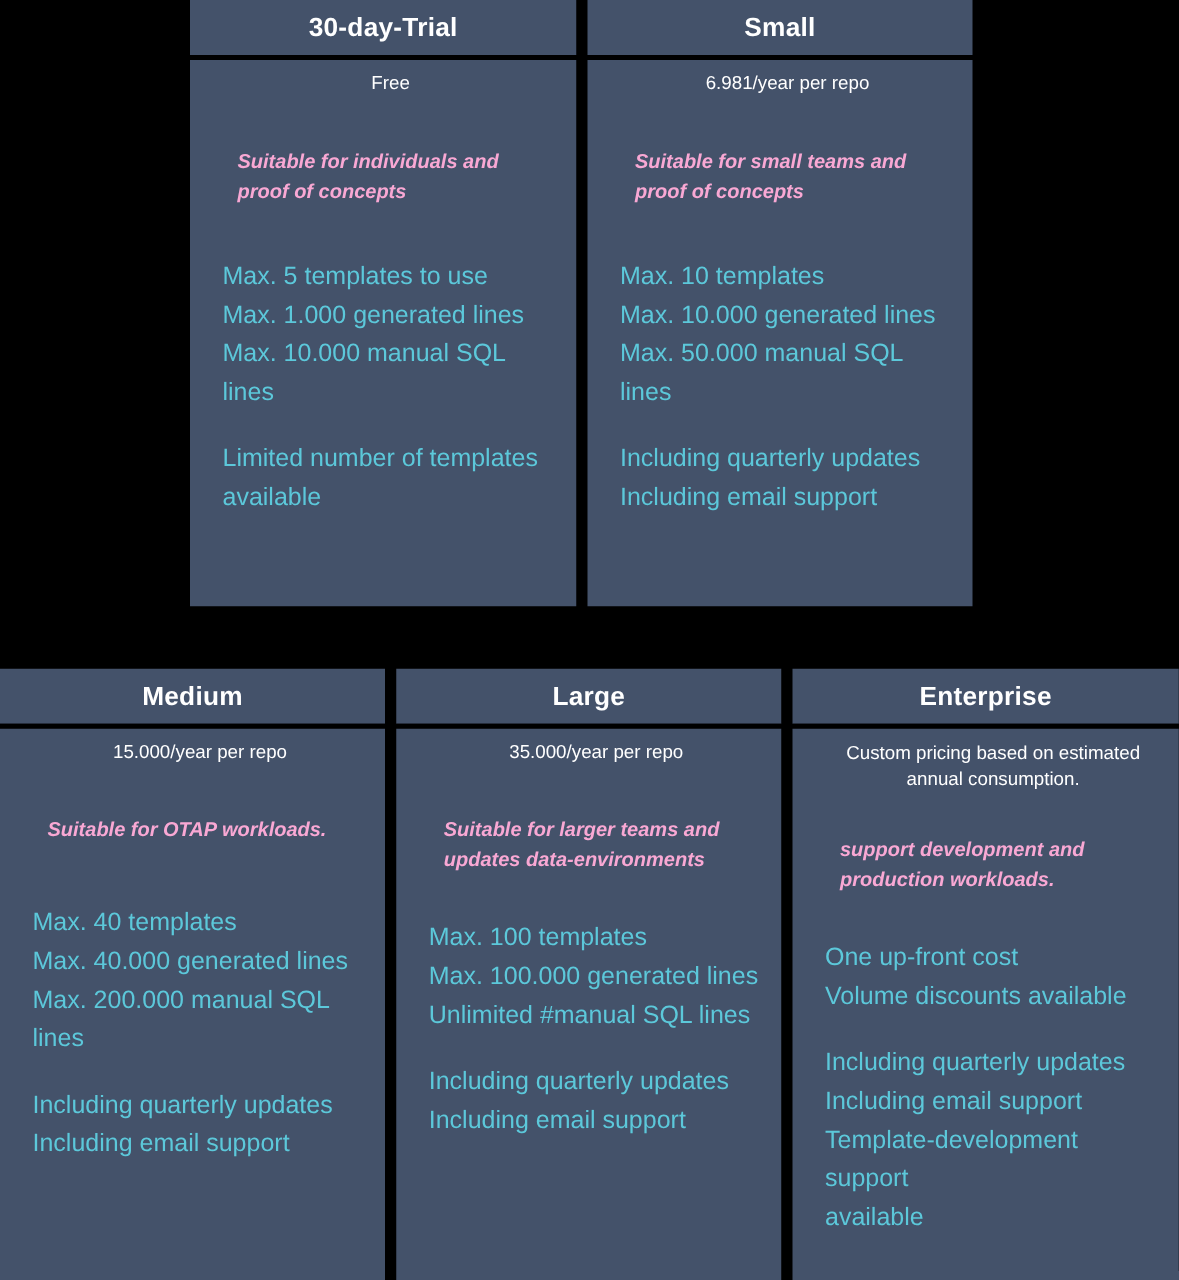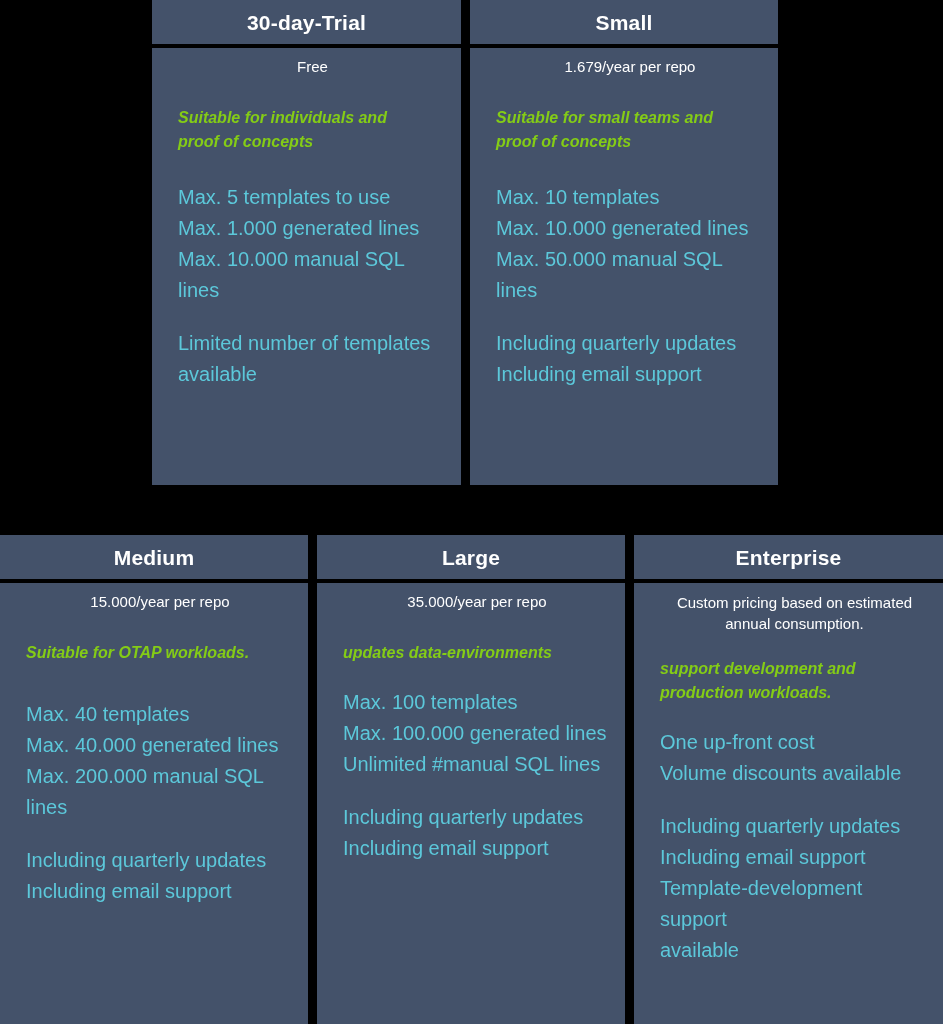--- a/index.html
+++ b/index.html
@@ -56,26 +56,26 @@
 
   .price {
     color: #ffffff;
     font-size: 15px;
     text-align: center;
     line-height: 1.38;
     margin: 0 0 0 0;
     padding: 0 4px;
   }
   .tagline {
-    color: #84cc16;
+    color: #f9a8d4;
     font-weight: bold;
     font-style: italic;
     font-size: 16px;
     line-height: 1.52;
-    margin: 0;
+    margin: 12px;
     padding: 0;
   }
   .feature-block {
     color: #5cc8da;
     font-size: 20px;
     line-height: 1.55;
     margin: 0;
     padding: 0;
   }
   .feature-block div { white-space: pre-wrap; }
@@ -127,21 +127,21 @@
         <div>Limited number of templates</div>
         <div>available</div>
       </div>
     </div>
   </div>
 
   <div class="card" id="card-small">
     <div class="card-header">Small</div>
     <div class="card-gap"></div>
     <div class="card-body">
-      <div class="price">1.679/year per repo</div>
+      <div class="price">6.981/year per repo</div>
       <div class="spacer-md"></div>
       <div class="tagline">
         <div>Suitable for small teams and</div>
         <div>proof of concepts</div>
       </div>
       <div class="spacer-md"></div>
       <div class="feature-block">
         <div>Max. 10 templates</div>
         <div>Max. 10.000 generated lines</div>
         <div>Max. 50.000 manual SQL lines</div>
@@ -177,20 +177,21 @@
     </div>
   </div>
 
   <div class="card" id="card-large">
     <div class="card-header">Large</div>
     <div class="card-gap"></div>
     <div class="card-body">
       <div class="price">35.000/year per repo</div>
       <div class="spacer-md"></div>
       <div class="tagline">
+        <div>Suitable for larger teams and</div>
         <div>updates data-environments</div>
       </div>
       <div class="spacer-sm"></div>
       <div class="feature-block">
         <div>Max. 100 templates</div>
         <div>Max. 100.000 generated lines</div>
         <div>Unlimited #manual SQL lines</div>
       </div>
       <div class="spacer-sm"></div>
       <div class="feature-block">

